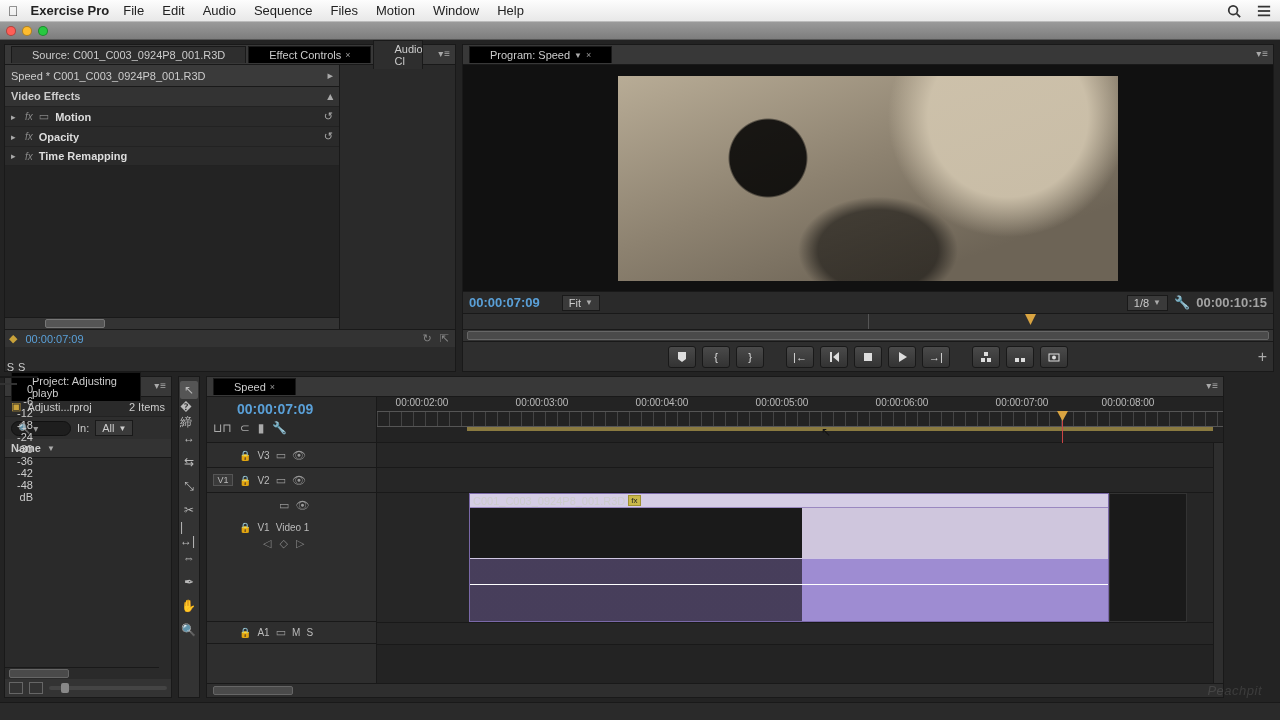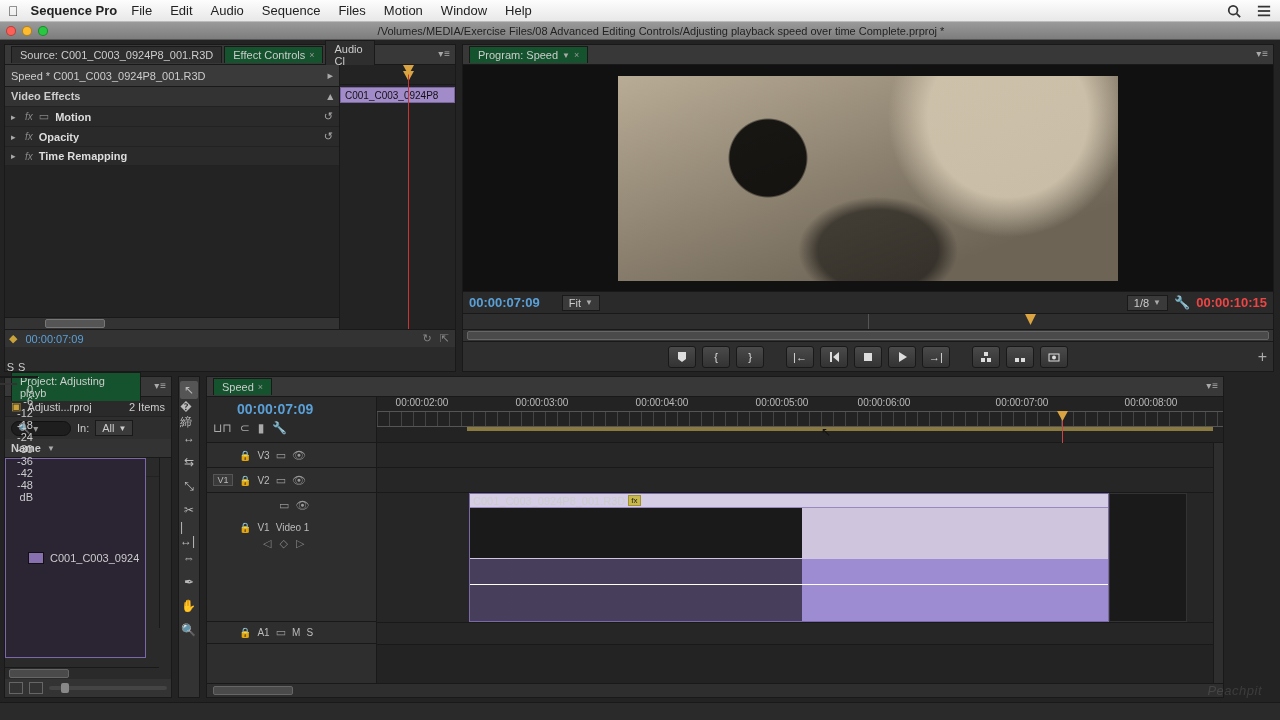--- a/index.html
+++ b/index.html
@@ -11,22 +11,22 @@
 .menubar .spacer{flex:1}
 .menubar .ricon{width:16px;height:16px;margin-left:14px;display:inline-flex;align-items:center;justify-content:center;color:#333}
 .titlebar { background:linear-gradient(#9a9a9a,#7d7d7d); height:18px; display:flex; align-items:center; padding:0 6px; border-bottom:1px solid #555;}
 .traffic { display:flex; gap:6px; }
 .traffic span{width:10px;height:10px;border-radius:50%;display:block;border:1px solid rgba(0,0,0,.3);}
 .tl-r{background:#ff5f57}.tl-y{background:#febc2e}.tl-g{background:#28c840}
 .doctitle{flex:1;text-align:center;font-size:11px;color:#222;}
 .workspace{position:absolute;top:40px;left:0;right:0;bottom:0;background:#232323;}
 .panel{background:#2a2a2a;border:1px solid #191919;position:absolute;}
 .tabbar{height:20px;background:#383838;display:flex;align-items:center;border-bottom:1px solid #191919;padding-left:6px;position:relative}
-.tab{background:#2e2e2e;padding:2px 8px;border:1px solid #191919;border-bottom:none;margin-right:2px;color:#bbb;font-size:11px;display:flex;align-items:center;gap:4px}
-.tab.active{background:#14532d;color:#ddd}
+.tab{background:#2e2e2e;padding:2px 20px;border:1px solid #191919;border-bottom:none;margin-right:2px;color:#bbb;font-size:11px;display:flex;align-items:center;gap:4px}
+.tab.active{background:#000000;color:#ddd}
 .tab .x{color:#999;font-size:9px}
 .tabmenu{position:absolute;right:4px;top:3px;color:#aaa;font-size:10px;letter-spacing:1px}
 
 .ec-head{background:#3a3a3a;padding:4px 6px;display:flex;justify-content:space-between;align-items:center;border-bottom:1px solid #191919}
 .ec-head .arrow{color:#aaa}
 .ec-section{background:#333;padding:3px 6px;display:flex;justify-content:space-between;border-bottom:1px solid #222;font-weight:bold}
 .ec-row{background:#2a2a2a;padding:3px 6px;display:flex;align-items:center;border-bottom:1px solid #222;gap:6px}
 .ec-row .tri{width:8px;color:#aaa;font-size:9px}
 .ec-row .fx{font-style:italic;color:#888;font-size:10px}
 .ec-row .name{font-weight:bold;color:#ddd}
@@ -123,21 +123,21 @@
 .meter .bars{position:absolute;left:4px;top:6px;bottom:30px;width:18px;background:#0a0a0a;border:1px solid #333}
 .meter .foot{position:absolute;bottom:4px;left:0;right:0;display:flex;justify-content:center;gap:4px;font-size:9px;color:#888}
 .statusbar{position:absolute;bottom:0;left:0;right:0;height:18px;background:#2a2a2a;border-top:1px solid #191919}
 .watermark{position:absolute;right:18px;bottom:22px;font-size:13px;color:rgba(200,200,200,.15);font-style:italic;letter-spacing:.5px}
 </style>
 </head>
 <body>
 
 <div class="menubar">
   <span class="apple"></span>
-  <span class="appname">Sequence Pro</span>
+  <span class="appname">Exercise Pro</span>
   <span class="mitem">File</span>
   <span class="mitem">Edit</span>
   <span class="mitem">Audio</span>
   <span class="mitem">Sequence</span>
   <span class="mitem">Files</span>
   <span class="mitem">Motion</span>
   <span class="mitem">Window</span>
   <span class="mitem">Help</span>
   <span class="spacer"></span>
   <span class="ricon">
@@ -154,21 +154,20 @@
       </svg>
     </span>
 </div>
 
 <div class="titlebar">
   <div class="traffic">
     <span class="tl-r"></span>
     <span class="tl-y"></span>
     <span class="tl-g"></span>
   </div>
-  <div class="doctitle">/Volumes/MEDIA/Exercise Files/08 Advanced Editing  Controls/Adjusting playback speed over time Complete.prproj *</div>
 </div>
 
 <div class="workspace">
 
   <div class="panel" style="left:4px;top:4px;width:452px;height:328px">
     <div class="tabbar">
       <div class="tab">
           <span>Source: C001_C003_0924P8_001.R3D</span>
         </div>
       <div class="tab active">
@@ -206,27 +205,20 @@
         <div class="ec-row">
           <span class="tri">▸</span>
           <span class="fx">fx</span>
           <span class="name">Time Remapping</span>
         </div>
         <div style="flex:1;background:#232323"></div>
         <div class="ec-scroll">
             <div class="thumb"></div>
           </div>
       </div>
-      <div class="ec-right">
-        <div style="height:20px;border-bottom:1px solid #191919;position:relative">
-          <div class="ec-playhead" style="top:6px;bottom:auto;height:12px"></div>
-        </div>
-        <div class="ec-clipchip">C001_C003_0924P8</div>
-        <div class="ec-playhead" style="top:0"></div>
-      </div>
     </div>
     <div class="ec-footer">
       <span style="color:#c9a23a;margin-left:-2px">◆</span>
       <span class="ec-tc">00:00:07:09</span>
       <span style="flex:1"></span>
       <span style="color:#888">↻</span>
       <span style="color:#888">⇱</span>
     </div>
   </div>
 
@@ -249,21 +241,21 @@
         <div class="prog-sel">
             <span>Fit</span>
             <span class="caret">▼</span>
           </div>
         <span style="flex:1"></span>
         <div class="prog-sel">
             <span>1/8</span>
             <span class="caret">▼</span>
           </div>
         <span style="color:#aaa;font-size:13px">🔧</span>
-        <span class="prog-tc" style="color:#ef4444">00:00:10:15</span>
+        <span class="prog-tc" style="color:#a3a3a3">00:00:10:15</span>
       </div>
       <div class="prog-ruler">
         <div class="mark" style="left:50%"></div>
         <div class="ph"></div>
       </div>
       <div class="prog-scroll">
           <div class="thumb"></div>
         </div>
       <div class="prog-btns">
         <div class="pbtn">
@@ -332,31 +324,20 @@
       <div class="proj-search">🔍 ▾</div>
       <span>In:</span>
       <div class="proj-in">
           <span>All</span>
           <span class="caret" style="font-size:8px">▼</span>
         </div>
     </div>
     <div class="proj-head">
       <span>Name</span>
       <span style="font-size:8px;color:#aaa">▼</span>
-    </div>
-    <div style="position:relative;height:calc(100% - 120px);overflow:hidden">
-      <div class="proj-item">
-        <div class="thumb"></div>
-        <span>Speed</span>
-      </div>
-      <div class="proj-item clip">
-        <div class="thumb"></div>
-        <span>C001_C003_0924</span>
-      </div>
-      <div class="proj-scroll-v"></div>
     </div>
     <div class="proj-scroll-h">
         <div class="thumb"></div>
       </div>
     <div class="proj-foot">
       <span class="icon"></span>
       <span class="icon"></span>
       <span style="flex:1;height:4px;background:#444;border-radius:2px;position:relative">
           <span style="position:absolute;left:10%;top:-3px;width:8px;height:10px;background:#888;border-radius:2px"></span>
         </span>
@@ -394,23 +375,23 @@
             <span>⊂</span>
             <span>▮</span>
             <span>🔧</span>
           </div>
         </div>
         <div class="tl-ruler">
           <span class="label" style="left:45px">00:00:02:00</span>
           <span class="label" style="left:165px">00:00:03:00</span>
           <span class="label" style="left:285px">00:00:04:00</span>
           <span class="label" style="left:405px">00:00:05:00</span>
-          <span class="label" style="left:507px">00:00:06:00</span>
+          <span class="label" style="left:525px">00:00:06:00</span>
           <span class="label" style="left:645px">00:00:07:00</span>
-          <span class="label" style="left:774px">00:00:08:00</span>
+          <span class="label" style="left:751px">00:00:08:00</span>
           <div class="ticks"></div>
           <div class="work"></div>
           <div class="ph"></div>
           <div class="cursor">↖</div>
         </div>
       </div>
       <div class="tl-body">
         <div class="tl-left">
           <div class="tl-track-head h25">
             <span style="width:20px"></span>

